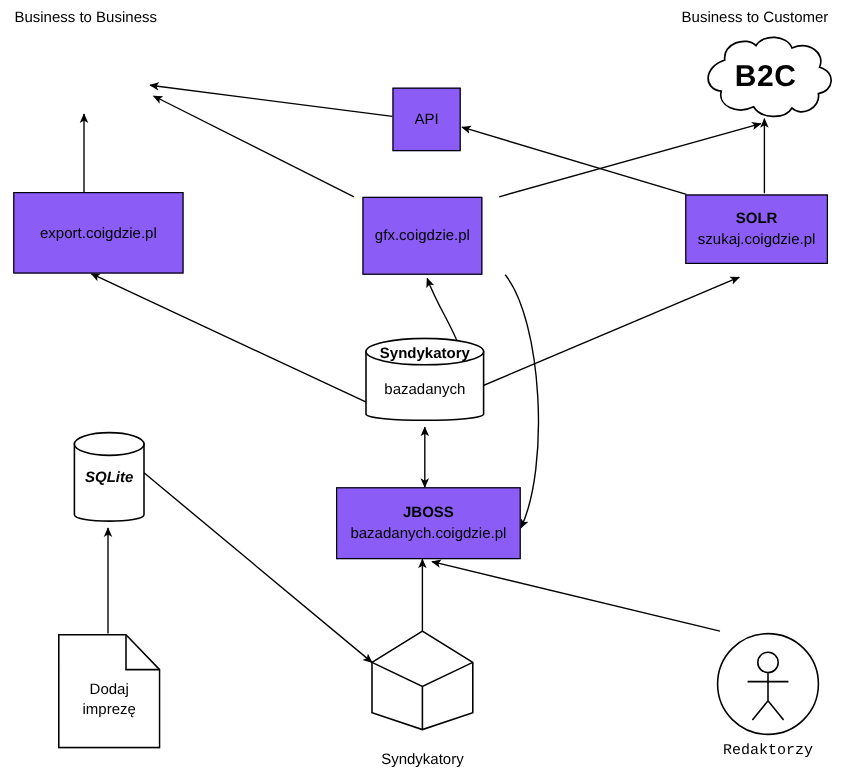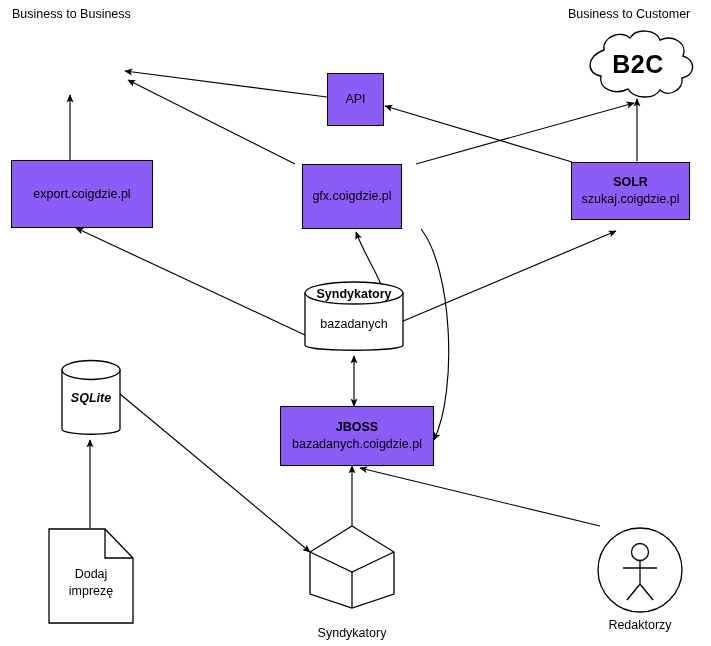--- a/index.html
+++ b/index.html
@@ -231,15 +231,15 @@
   <div class="actor node" style="left:596px; top:526px; width:88px; height:88px;">
     <svg width="88" height="88" viewBox="0 0 88 88">
       <circle cx="44" cy="44" r="42" fill="#ffffff" stroke="#000" stroke-width="1.3"></circle>
       <circle cx="44" cy="26" r="8.5" fill="#ffffff" stroke="#000" stroke-width="1.3"></circle>
       <line x1="44" y1="35" x2="44" y2="58" stroke="#000" stroke-width="1.3"></line>
       <line x1="27" y1="42" x2="61" y2="42" stroke="#000" stroke-width="1.3"></line>
       <line x1="44" y1="58" x2="31" y2="74" stroke="#000" stroke-width="1.3"></line>
       <line x1="44" y1="58" x2="57" y2="74" stroke="#000" stroke-width="1.3"></line>
     </svg>
   </div>
-  <div class="caption" style="left:596px; top:618px; width:88px;">Redaktorzy</div>
+  <div class="caption" style="left:596px; top:618px; width:88px;font-family:Liberation Mono, monospace;">Redaktorzy</div>
 
 </div>
 
 </body></html>

